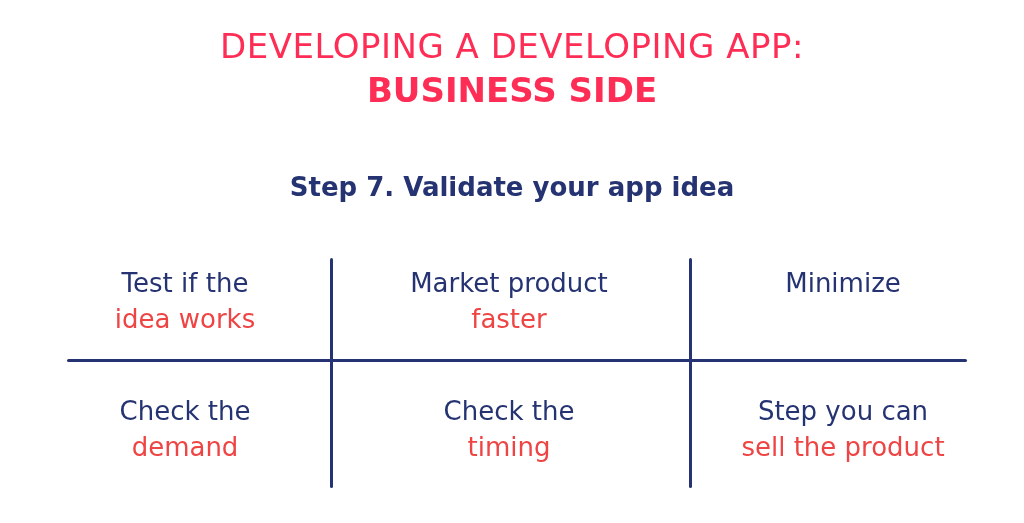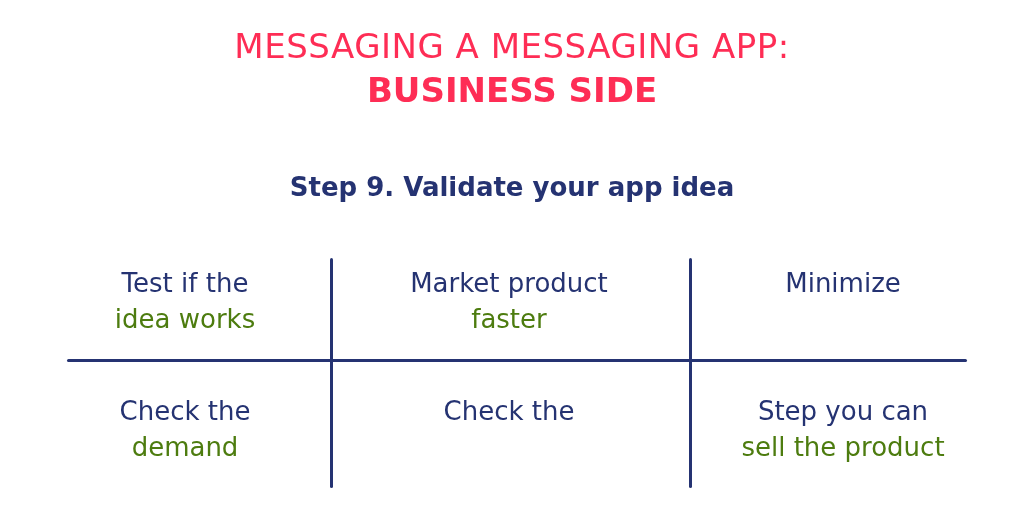--- a/index.html
+++ b/index.html
@@ -4,28 +4,28 @@
 <style>
   html, body { margin:0; padding:0; }
   body { width:1024px; height:523px; background:#ffffff; position:relative; overflow:hidden; font-family:"DejaVu Sans", sans-serif; }
   .title1 { position:absolute; top:26px; left:0; width:1024px; text-align:center; color:#fe2d55; font-size:34px; font-weight:normal; letter-spacing:0.5px; line-height:40px; }
   .title2 { position:absolute; top:70px; left:0; width:1024px; text-align:center; color:#fe2d55; font-size:34px; font-weight:bold; line-height:40px; }
   .step { position:absolute; top:170px; left:0; width:1024px; text-align:center; color:#253372; font-size:26px; font-weight:bold; line-height:34px; }
   .vline { position:absolute; width:3px; background:#253372; top:258px; height:230px; border-radius:2px; }
   .hline { position:absolute; height:3px; background:#253372; top:359px; left:67px; width:900px; border-radius:2px; }
   .cell { position:absolute; width:320px; text-align:center; font-weight:normal; font-size:26px; line-height:36px; }
   .cell .a { color:#253372; display:block; }
-  .cell .b { color:#4d7c0f; display:block; }
+  .cell .b { color:#ef4444; display:block; }
 </style>
 </head>
 <body>
 
-<div class="title1">MESSAGING A MESSAGING APP:</div>
+<div class="title1">DEVELOPING A DEVELOPING APP:</div>
 <div class="title2">BUSINESS SIDE</div>
-<div class="step">Step 9. Validate your app idea</div>
+<div class="step">Step 7. Validate your app idea</div>
 
 <div class="vline" style="left:330px;"></div>
 <div class="vline" style="left:689px;"></div>
 <div class="hline"></div>
 
 <div class="cell" style="left:25px; top:265px;">
   <span class="a">Test if the</span>
   <span class="b">idea works</span>
 </div>
 <div class="cell" style="left:349px; top:265px;">
@@ -34,17 +34,18 @@
 </div>
 <div class="cell" style="left:683px; top:265px;">
   <span class="a">Minimize</span>
 </div>
 <div class="cell" style="left:25px; top:393px;">
   <span class="a">Check the</span>
   <span class="b">demand</span>
 </div>
 <div class="cell" style="left:349px; top:393px;">
   <span class="a">Check the</span>
+  <span class="b">timing</span>
 </div>
 <div class="cell" style="left:683px; top:393px;">
   <span class="a">Step you can</span>
   <span class="b">sell the product</span>
 </div>
 
 </body></html>

